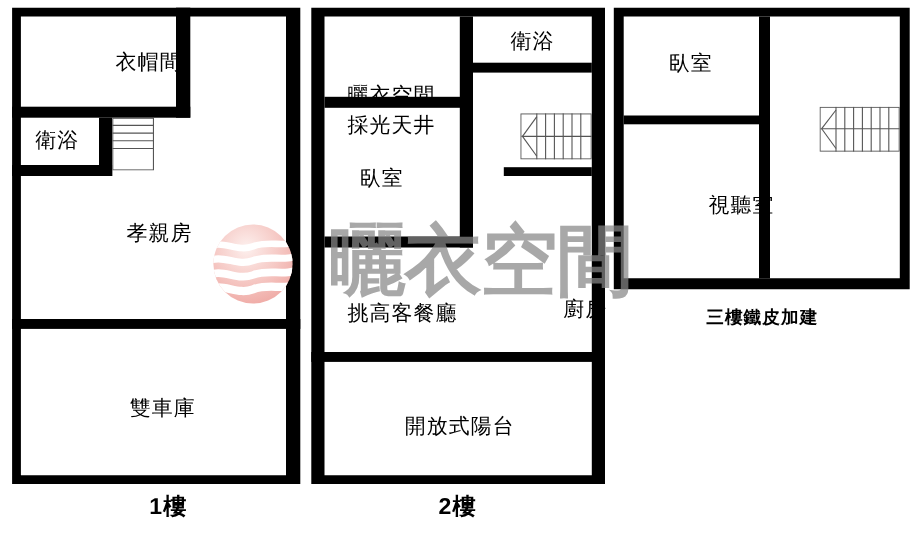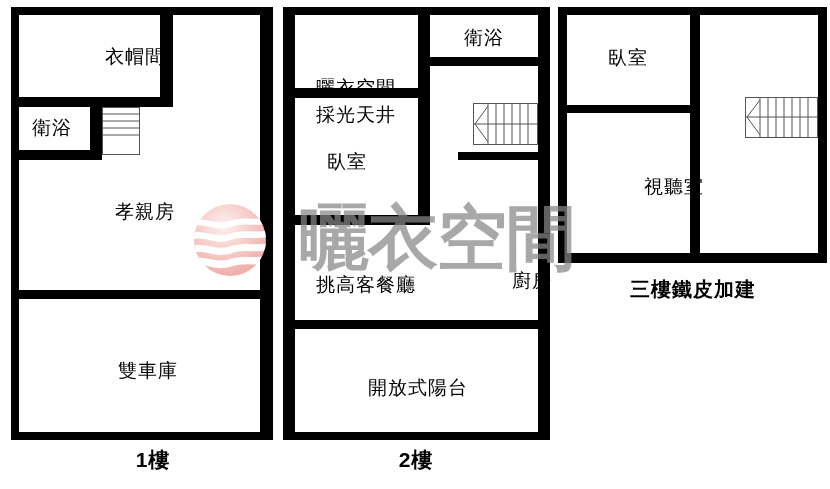--- a/index.html
+++ b/index.html
@@ -108,21 +108,21 @@
       <line x1="47" y1="0" x2="47" y2="41" stroke="#555" stroke-width="1"></line>
       <line x1="55" y1="0" x2="55" y2="41" stroke="#555" stroke-width="1"></line>
       <line x1="63" y1="0" x2="63" y2="41" stroke="#555" stroke-width="1"></line>
       <line x1="15" y1="3" x2="2" y2="20" stroke="#555" stroke-width="1"></line>
       <line x1="2" y1="20" x2="15" y2="38" stroke="#555" stroke-width="1"></line>
     </svg>
   </div>
 
   <div class="room-label" style="left:628px;top:58px;">臥室</div>
   <div class="room-label" style="left:638px;top:187px;margin-left:36px;">視聽室</div>
-  <div class="caption" style="left:693px;top:289px;font-size:20px;">三樓鐵皮加建</div>
+  <div class="caption" style="left:693px;top:289px;font-size:16px;">三樓鐵皮加建</div>
 
   <div class="watermark-logo">
     <svg width="76" height="76" viewBox="0 0 76 76">
       <defs>
         <radialGradient id="lg" cx="42%" cy="30%" r="75%">
           <stop offset="0%" stop-color="#fdf0ee"></stop>
           <stop offset="45%" stop-color="#f7d0cc"></stop>
           <stop offset="100%" stop-color="#efa9a4"></stop>
         </radialGradient>
         <clipPath id="lc">

